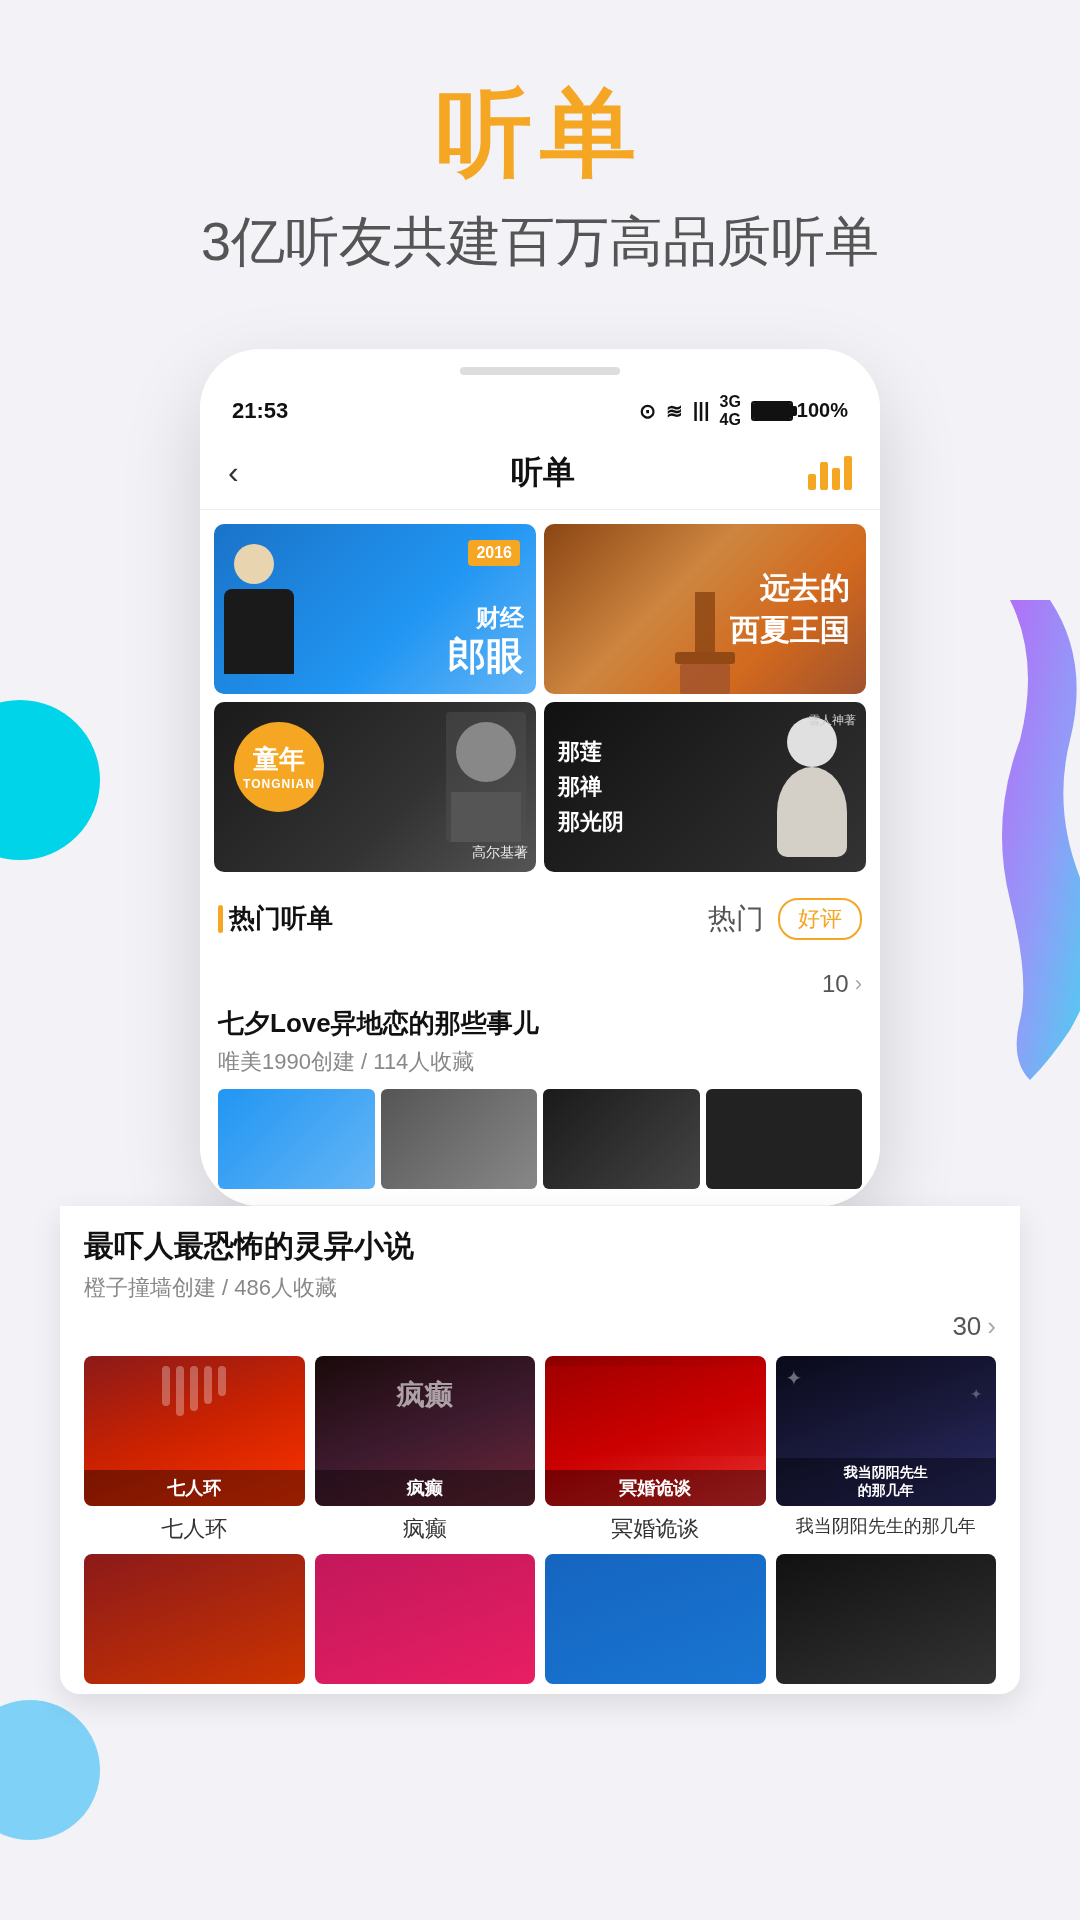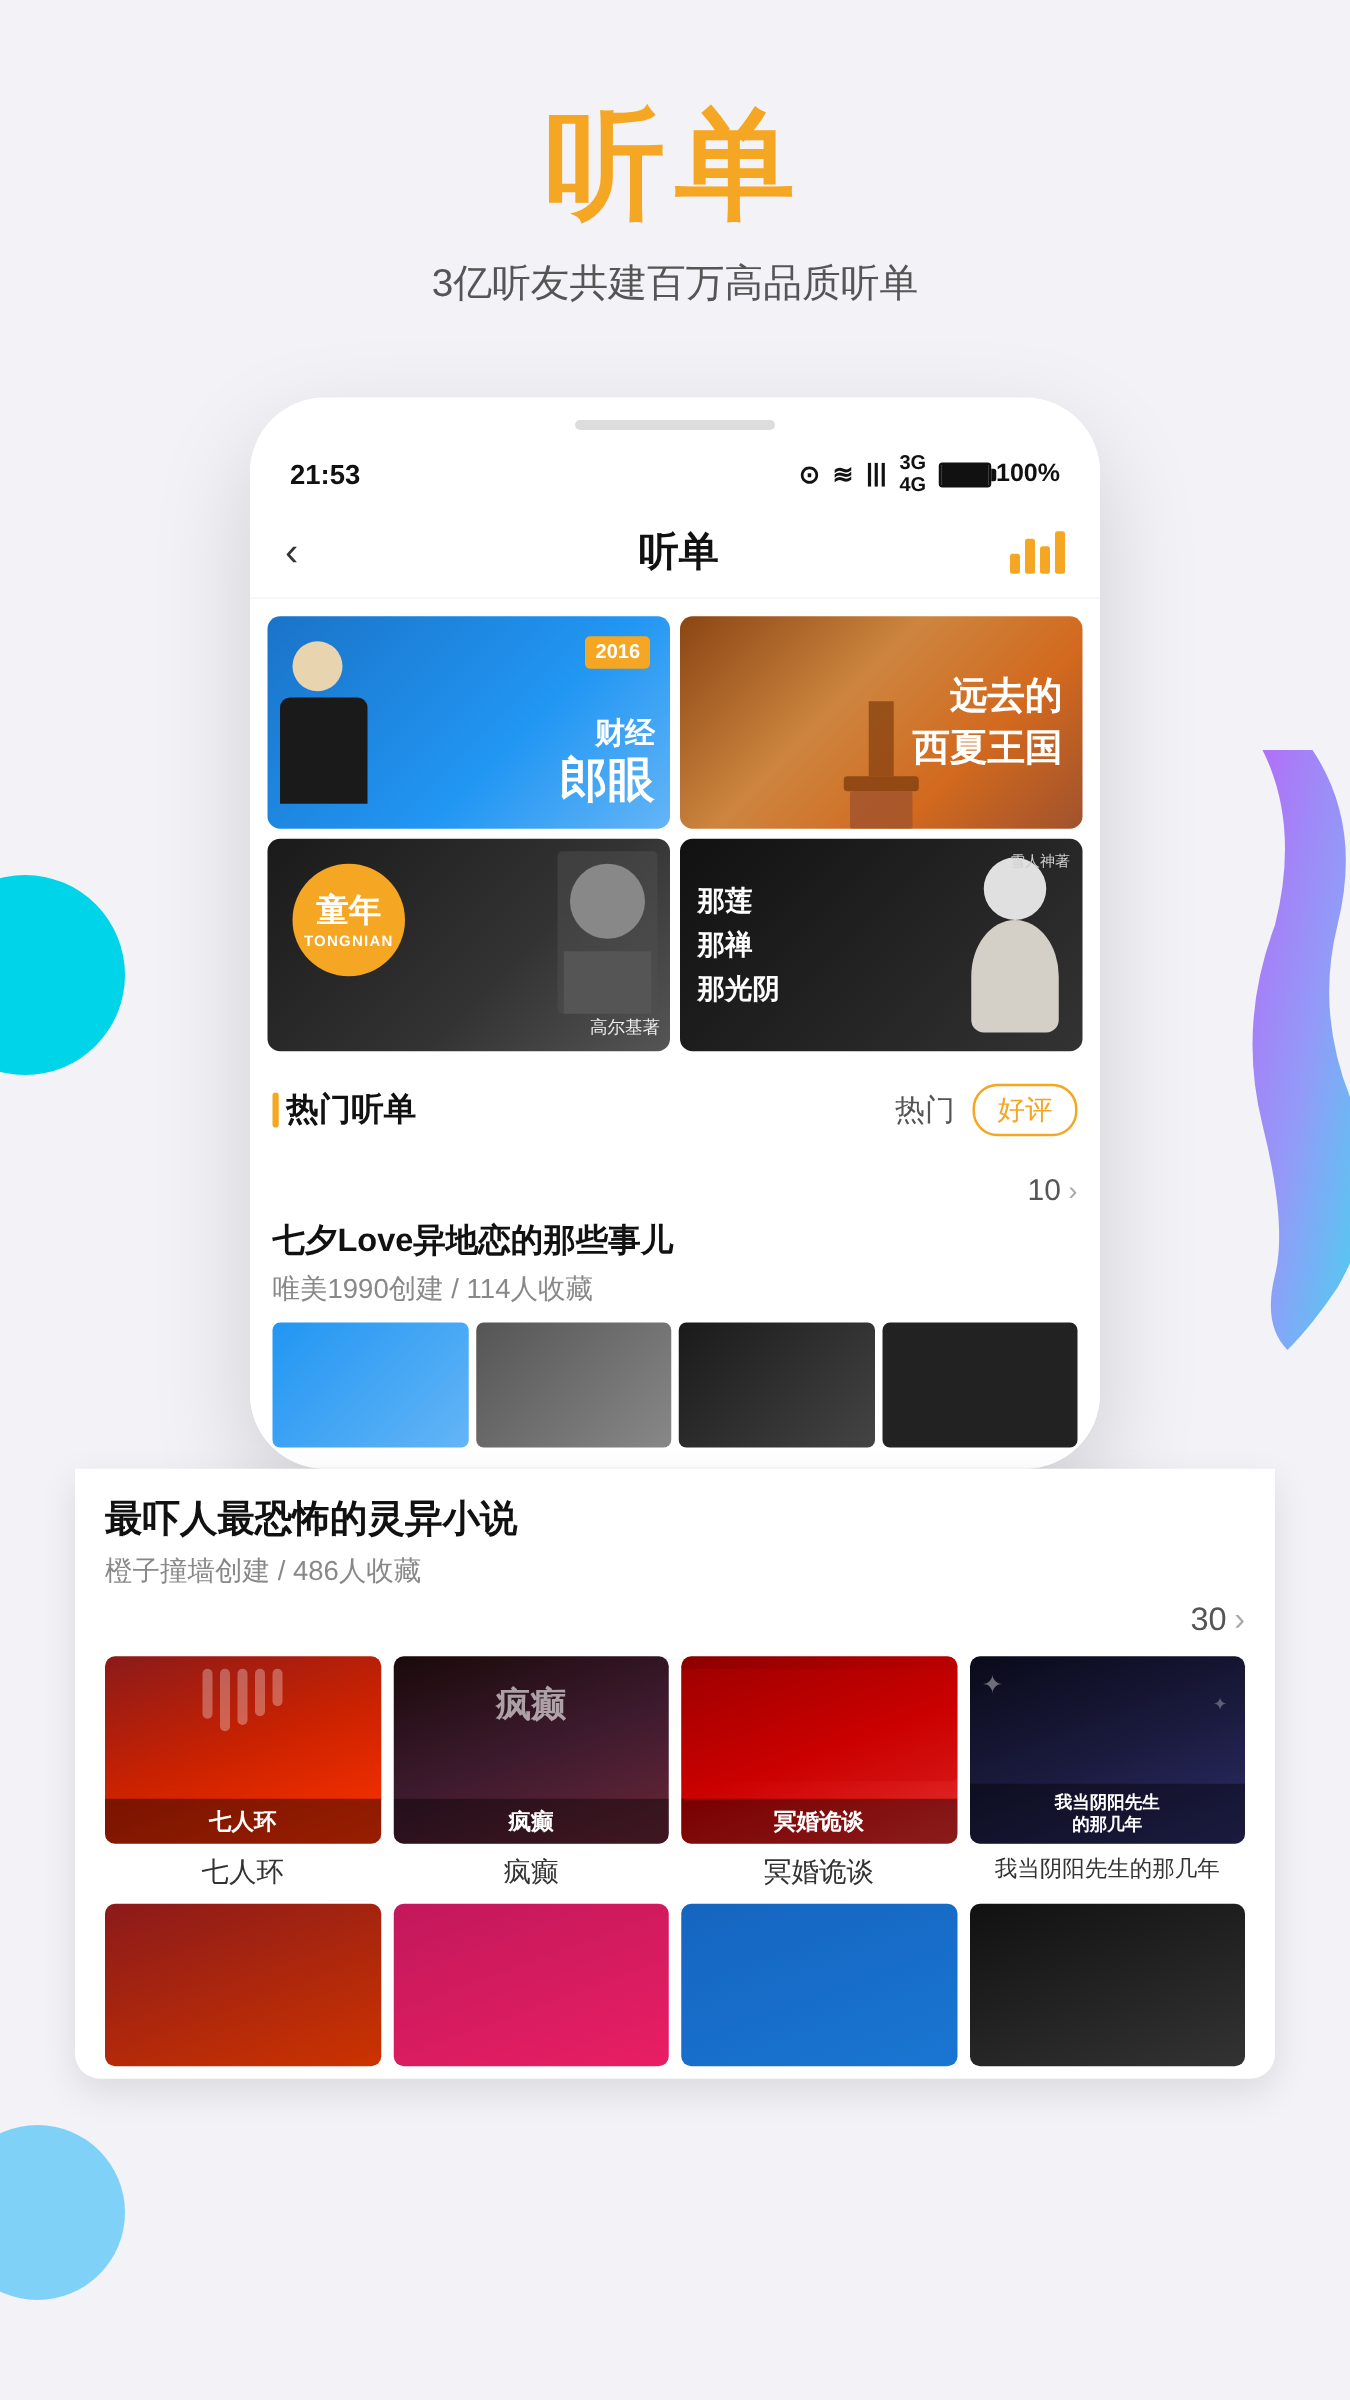--- a/index.html
+++ b/index.html
@@ -57,21 +57,21 @@
       padding-bottom: 40px;
     }
     .page-title-cn {
       font-size: 96px;
       font-weight: 700;
       color: #f5a623;
       letter-spacing: 8px;
       line-height: 1.1;
     }
     .page-subtitle {
-      font-size: 31px;
+      font-size: 54px;
       color: #555;
       margin-top: 20px;
       font-weight: 400;
     }
 
     
     .phone-wrapper {
       position: relative;
       z-index: 1;
       display: flex;
@@ -320,21 +320,21 @@
       font-size: 26px;
       font-weight: 700;
       color: #111;
     }
     .section-filters {
       display: flex;
       align-items: center;
       gap: 14px;
     }
     .filter-text {
-      font-size: 24px;
+      font-size: 28px;
       color: #555;
     }
     .filter-badge {
       border: 2px solid #f5a623;
       color: #f5a623;
       border-radius: 20px;
       padding: 4px 18px;
       font-size: 22px;
     }
 

